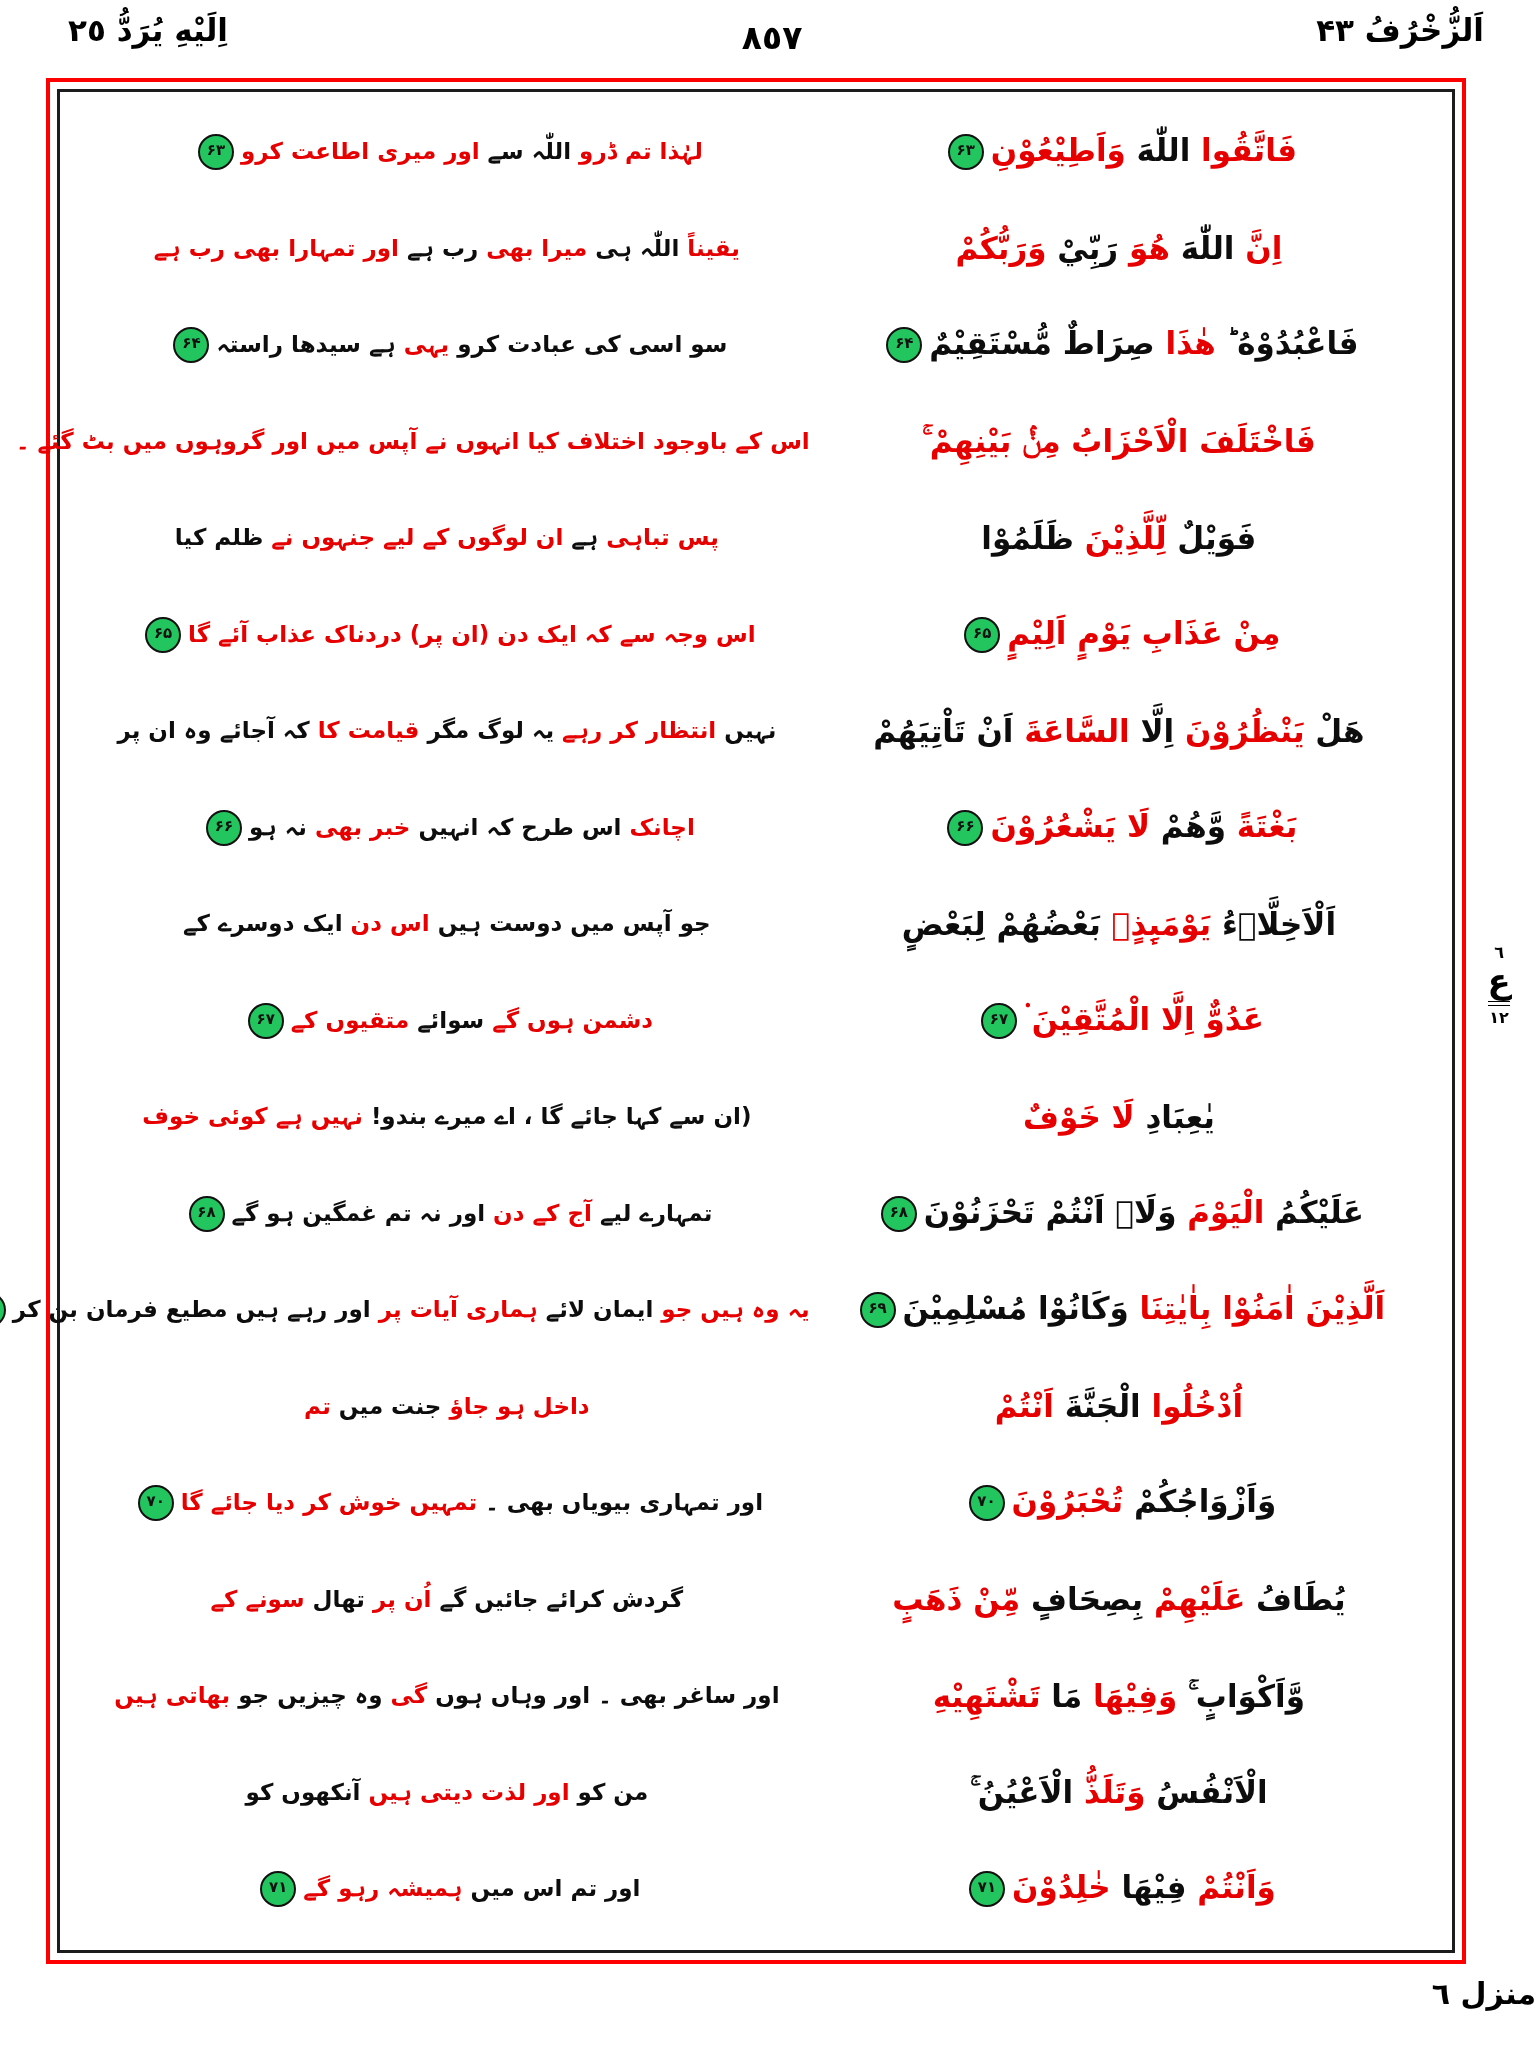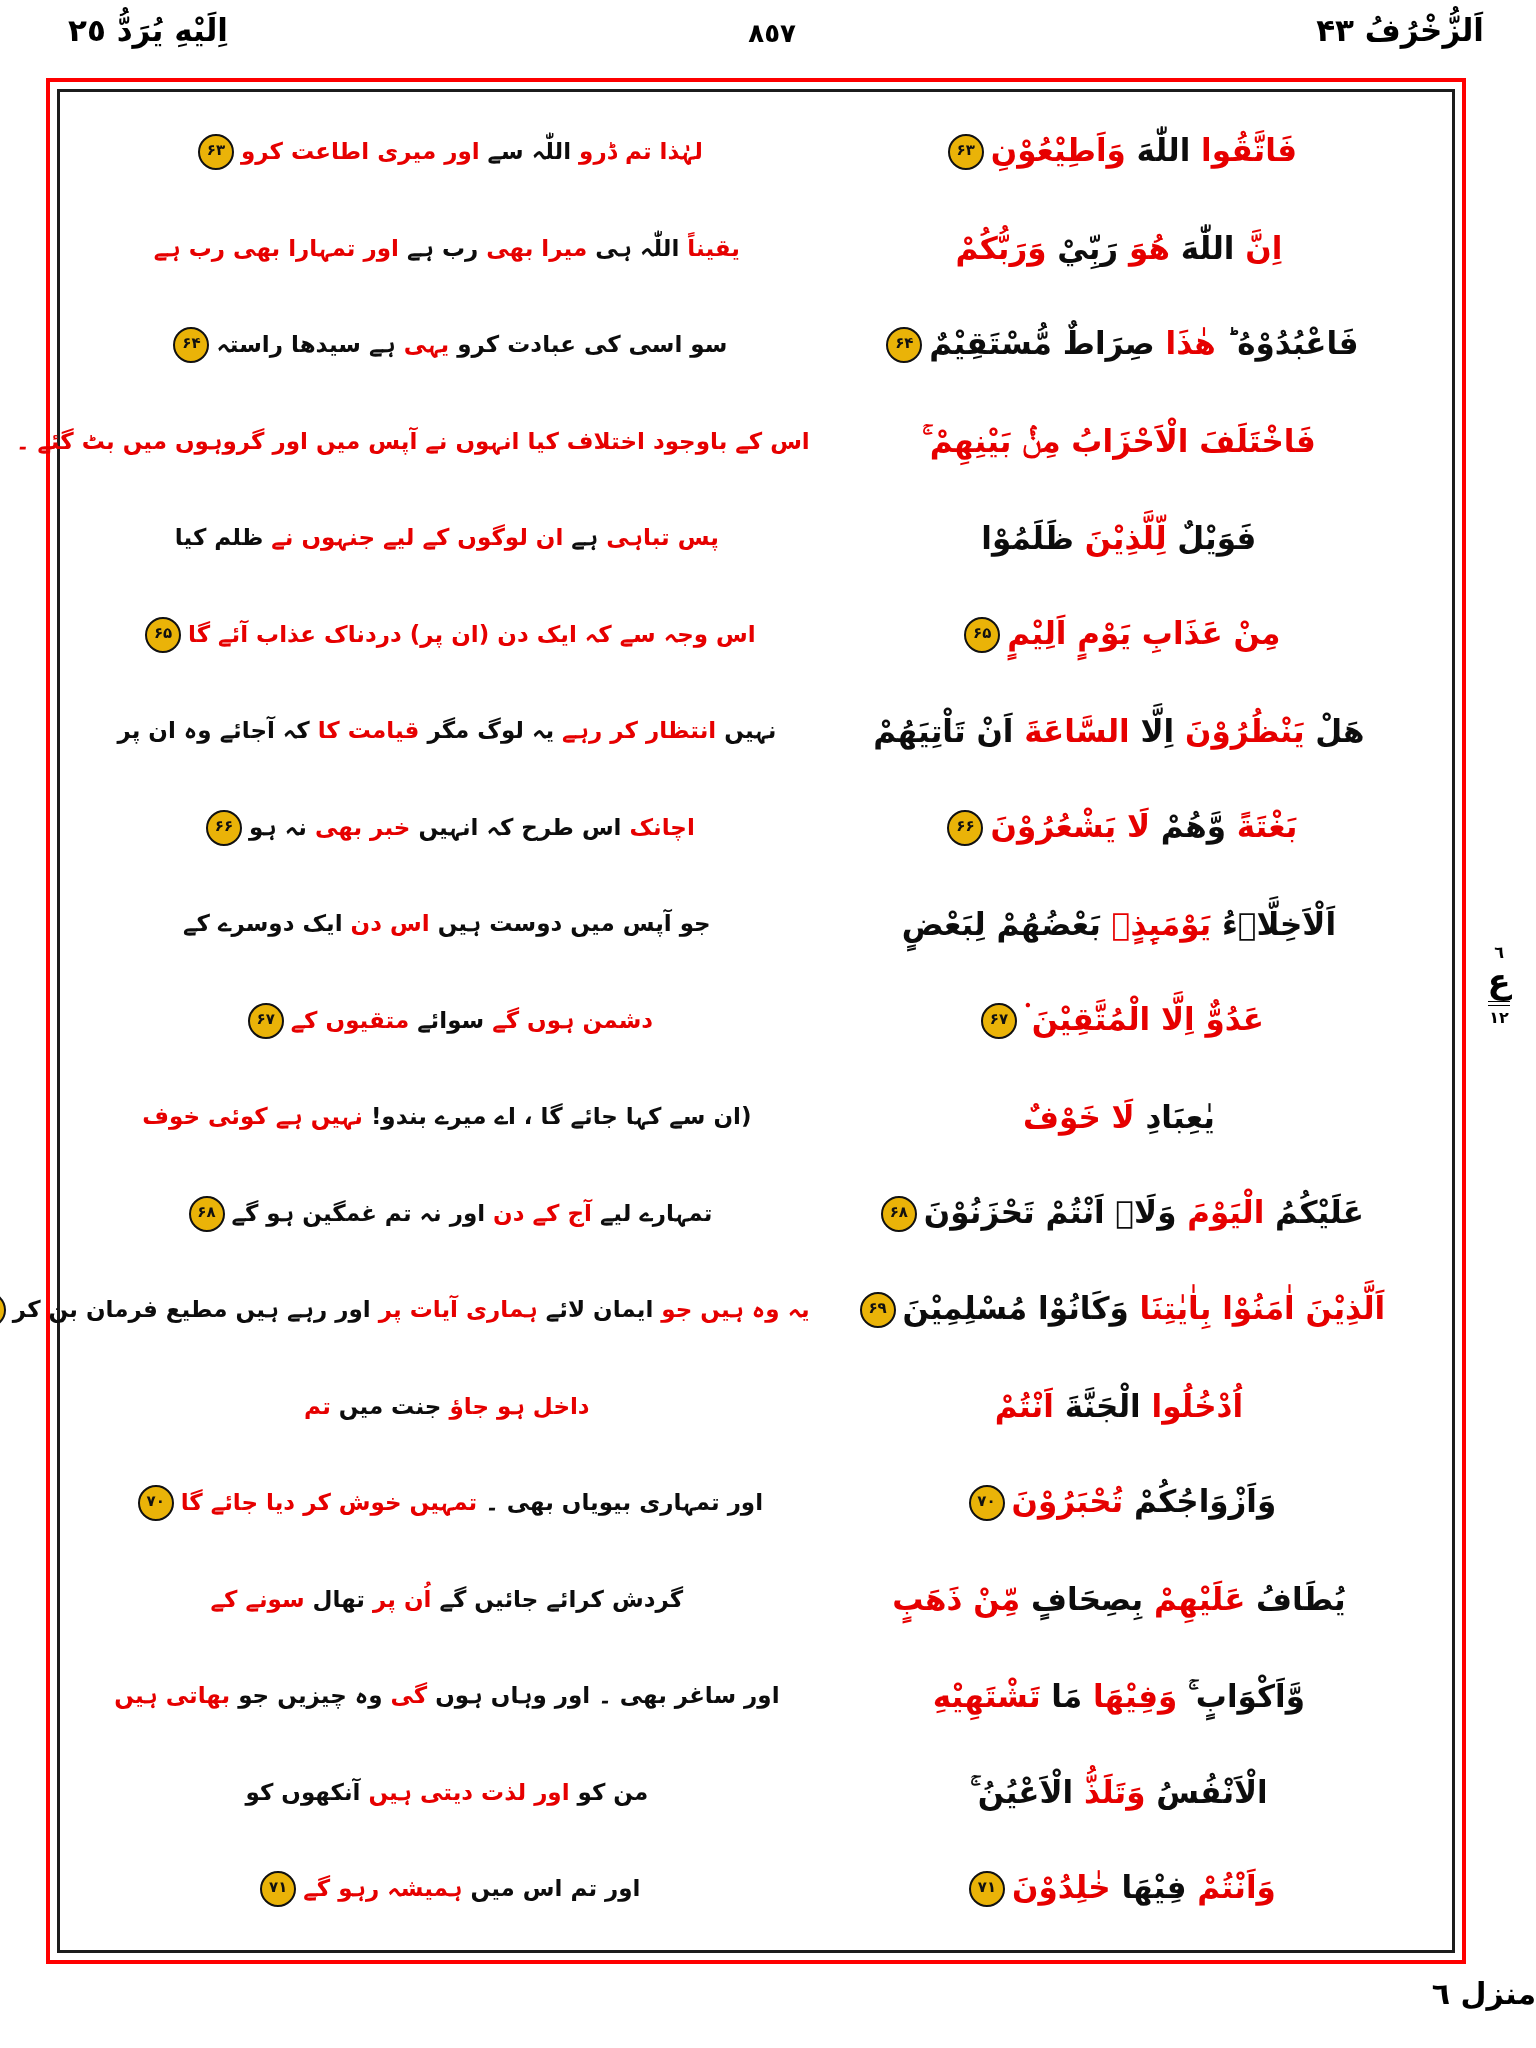--- a/index.html
+++ b/index.html
@@ -11,21 +11,21 @@
     overflow:hidden;
   }
   
   .header{
     position:absolute;top:12px;left:52px;right:52px;height:60px;
     display:flex;justify-content:space-between;align-items:flex-start;
     direction:rtl;
   }
   .h-item{font-weight:700;color:#000;margin-left:16px;}
   .h-juz{font-size:31px;}
-  .h-page{font-size:26px;letter-spacing:2px;margin-top:6px;}
+  .h-page{font-size:33px;letter-spacing:2px;margin-top:6px;}
   .h-surah{font-size:31px;}
   
   .frame-red{
     position:absolute;left:46px;top:78px;width:1420px;height:1886px;
     border:4px solid #ff0000;box-sizing:border-box;background:#fff;
   }
   .frame-black{
     position:absolute;left:7px;top:7px;right:7px;bottom:7px;
     border:3px solid #1c1c1c;box-sizing:border-box;
   }
@@ -42,21 +42,21 @@
   }
   .col.ur{
     flex:0 0 54%;text-align:center;
     font-size:23px;font-weight:700;line-height:1.3;
   }
   .seg-r{color:#e60000;}
   .seg-b{color:#0d0d0d;}
   .badge{
     display:inline-block;width:32px;height:32px;line-height:28px;
     border:2.5px solid #111;border-radius:50%;
-    font-size:15px;font-weight:700;color:#111;background:#eab308;
+    font-size:15px;font-weight:700;color:#111;background:#22c55e;
     text-align:center;vertical-align:middle;margin:8px 7px;
   }
   
   .ruku{
     position:absolute;left:1466px;top:944px;width:66px;
     display:flex;flex-direction:column;align-items:center;
     color:#000;font-weight:700;
   }
   .ruku .small{font-size:16px;line-height:18px;}
   .ruku .ain{font-size:34px;line-height:38px;}

